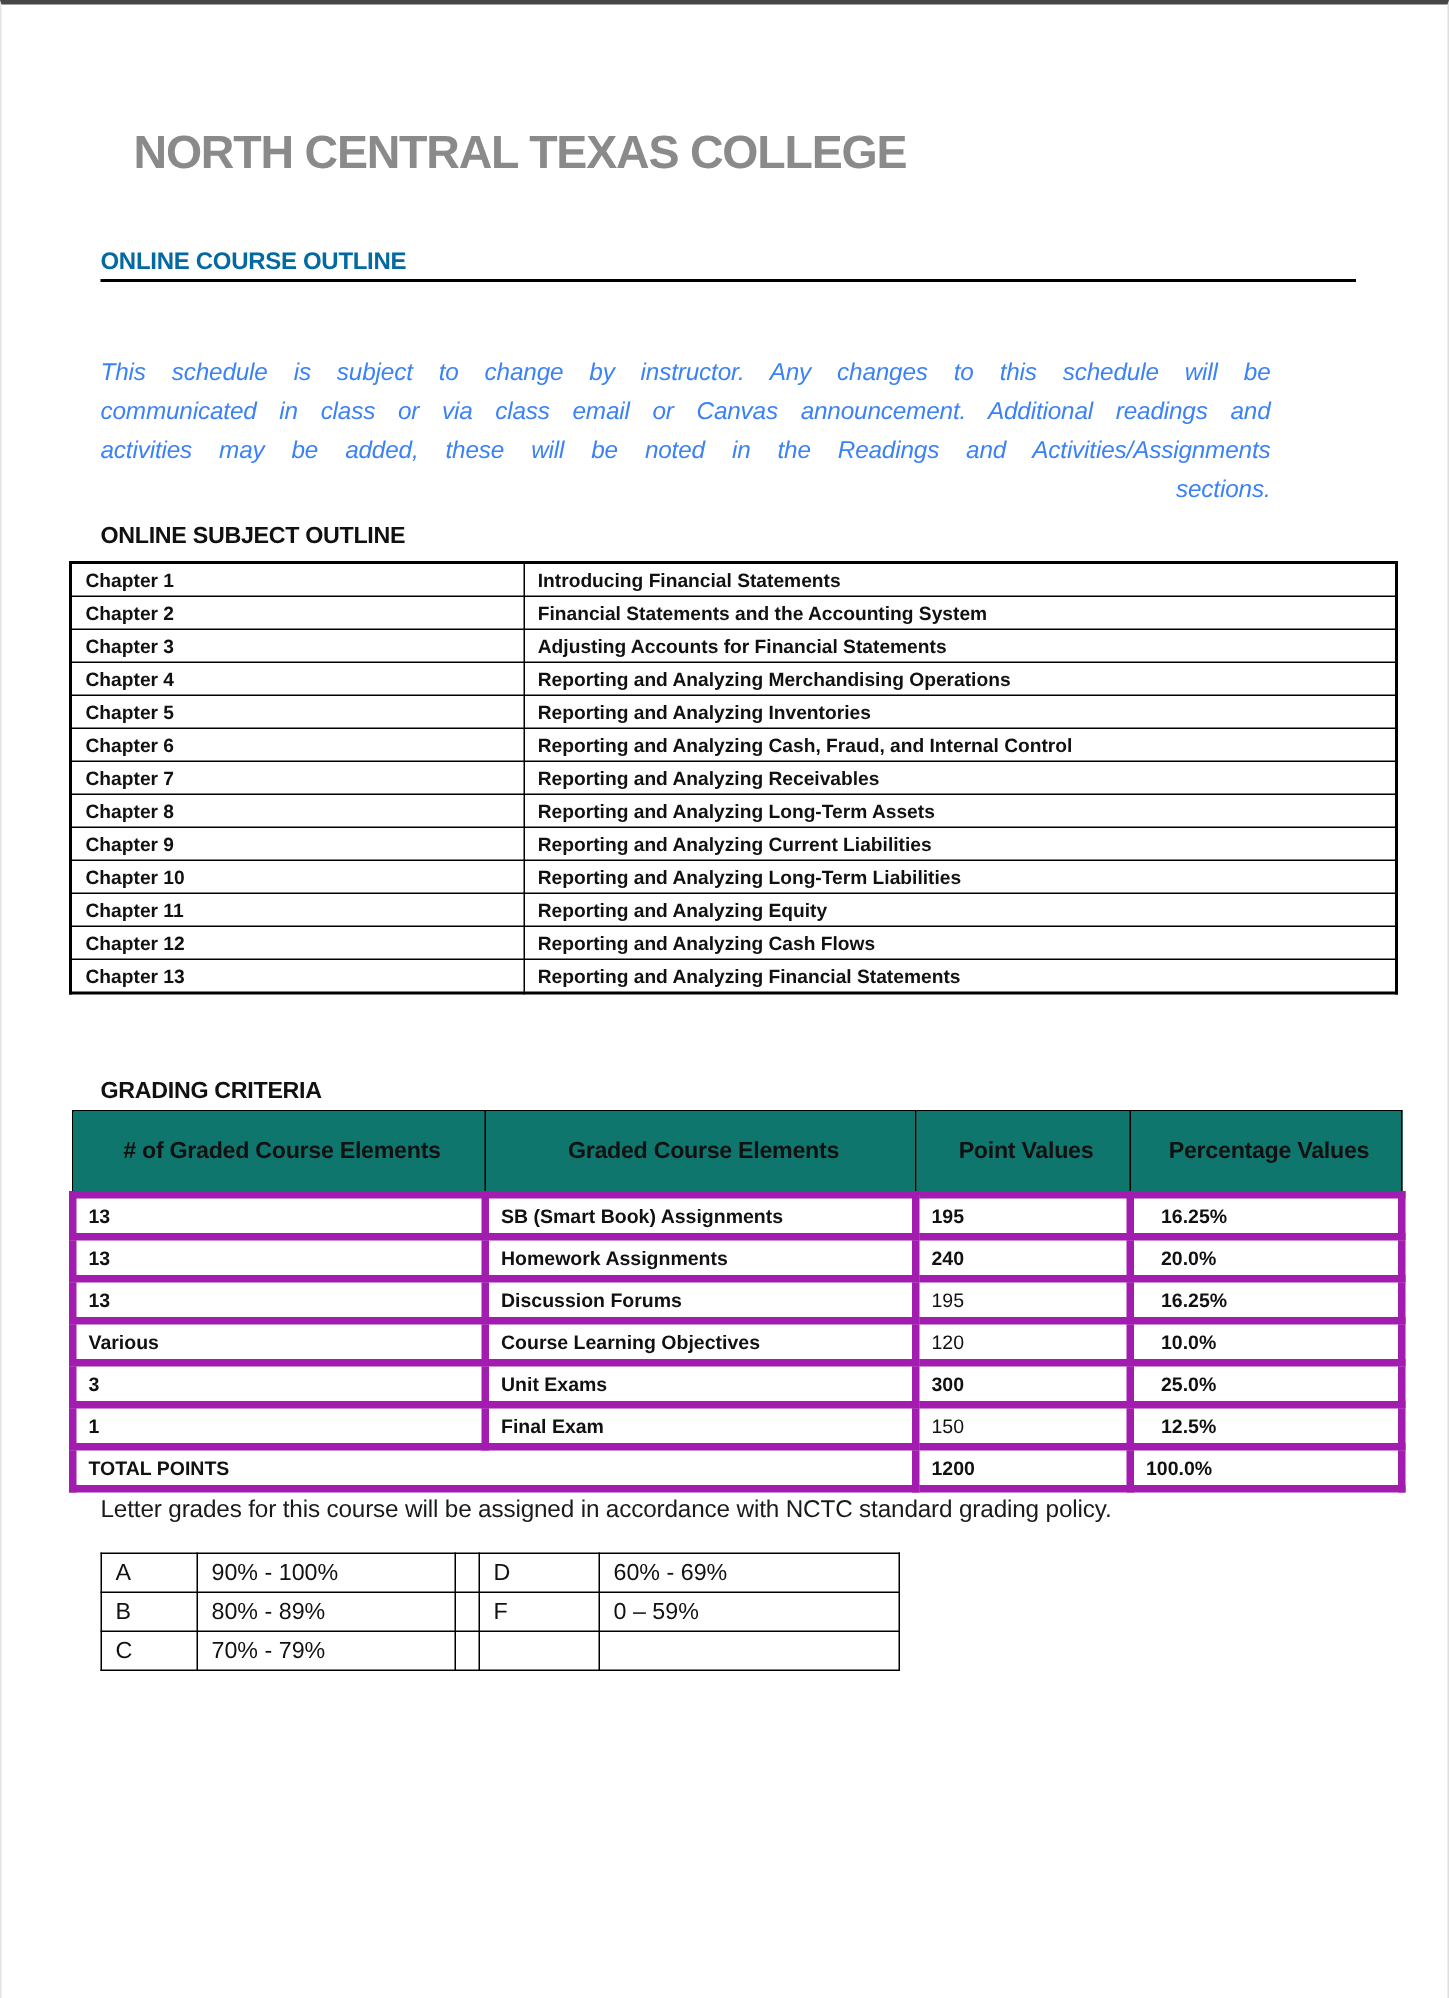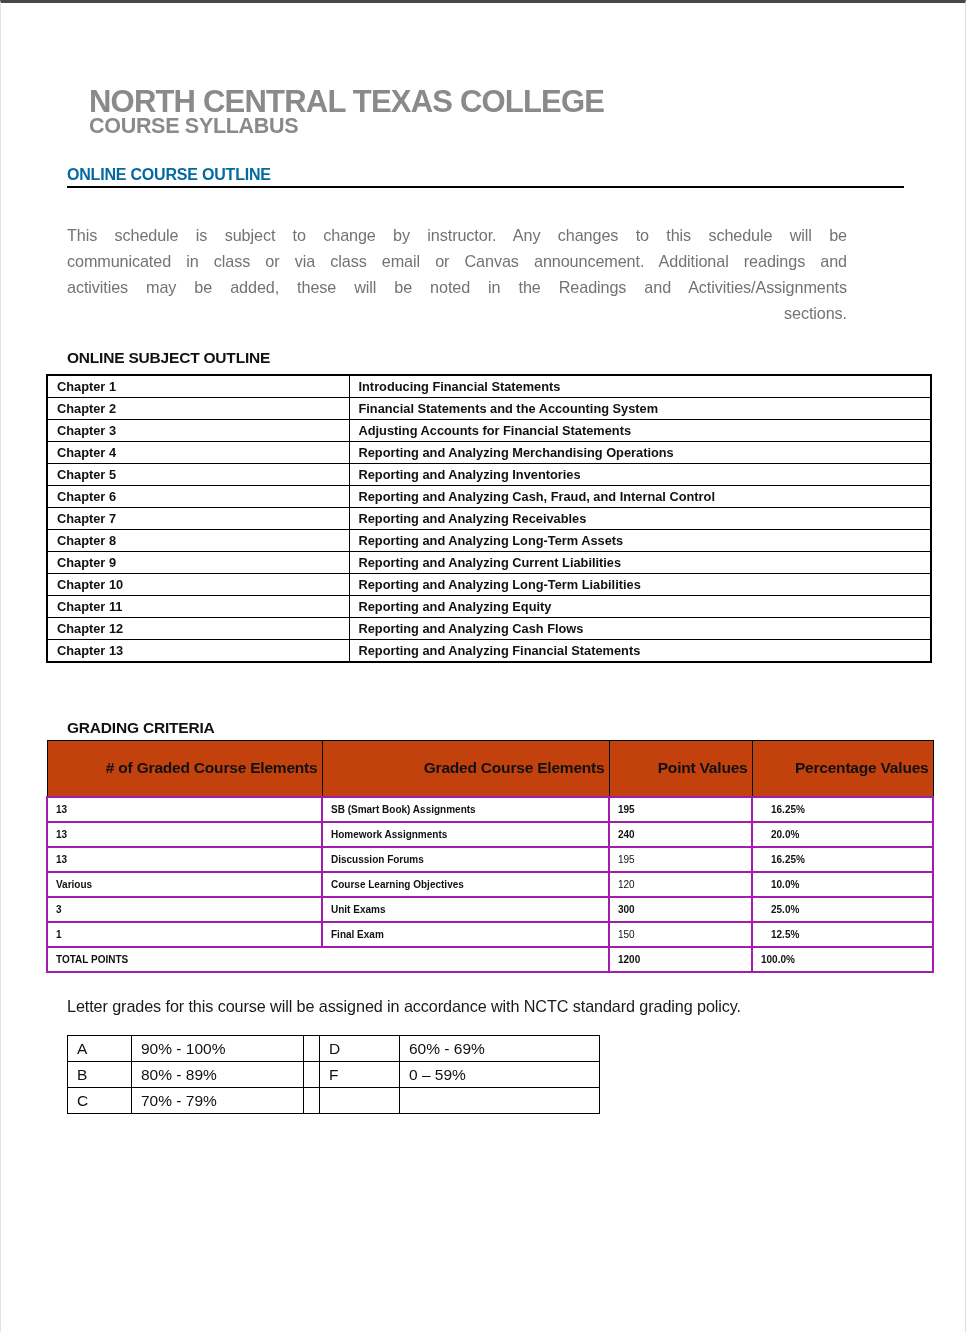--- a/index.html
+++ b/index.html
@@ -29,23 +29,24 @@
   }
 
   .outline-heading {
     position: absolute; left: 66px; top: 163px; width: 837px;
     font-size: 16px; font-weight: bold; color: #0369a1;
     padding-bottom: 2px; border-bottom: 2px solid #000;
     letter-spacing: -0.2px;
   }
 
   .intro {
-    position: absolute; left: 66px; top: 219px; width: 780px;
-    font-size: 16.2px; line-height: 26px; color: #737373;
+    position: absolute; left: 66px; top: 232px; width: 780px;
+    font-size: 16.2px; line-height: 26px; color: #3b82f6;
     letter-spacing: -0.1px;
+    font-style: italic;
   }
   .jline { text-align: justify; text-align-last: justify; }
   .lastline { text-align: right; }
 
   .section-heading {
     position: absolute; font-size: 15.5px; font-weight: bold;
     color: #111; letter-spacing: -0.2px; white-space: nowrap;
   }
   .subject-heading { left: 66px; top: 346px; }
   .grading-heading { left: 66px; top: 716px; }
@@ -62,29 +63,29 @@
     padding: 3px 4px 2px 9px;
     white-space: nowrap; overflow: hidden;
   }
   .chapter-table col.c1 { width: 302px; }
 
   .grading-table {
     position: absolute; left: 45px; top: 737px; width: 886px;
     border: 1px solid #000;
   }
   .grading-table th {
-    background: #c2410c;
-    border: 1px solid #000;
-    font-size: 15.5px; font-weight: bold; text-align: right;
+    background: #0f766e;
+    border: 1px solid #000;
+    font-size: 15.5px; font-weight: bold; text-align: center;
     height: 56px; vertical-align: middle;
     padding: 2px 4px 2px 8px; letter-spacing: -0.2px;
   }
   .grading-table td {
-    border: 2px solid #a21caf;
-    font-size: 10px; line-height: 17px;
+    border: 5px solid #a21caf;
+    font-size: 13px; line-height: 17px;
     padding: 3px 4px 3px 8px;
     white-space: nowrap; overflow: hidden;
   }
   .grading-table col.g1 { width: 275px; }
   .grading-table col.g2 { width: 287px; }
   .grading-table col.g3 { width: 143px; }
   .grading-table col.g4 { width: 181px; }
   .grading-table td.pct { padding-left: 18px; }
   .b { font-weight: bold; }
   .r { font-weight: normal; }
@@ -111,21 +112,20 @@
   .grade-scale col.s4 { width: 80px; }
   .grade-scale col.s5 { width: 200px; }
   .grade-scale td.spacer { padding: 0; }
 </style>
 </head>
 <body>
 
 <div class="page">
 
   <div class="doc-title">NORTH CENTRAL TEXAS COLLEGE</div>
-  <div class="doc-subtitle">COURSE SYLLABUS</div>
 
   <div class="outline-heading">ONLINE COURSE OUTLINE</div>
 
   <div class="intro">
     <div class="jline">This schedule is subject to change by instructor. Any changes to this schedule will be</div>
     <div class="jline">communicated in class or via class email or Canvas announcement. Additional readings and</div>
     <div class="jline">activities may be added, these will be noted in the Readings and Activities/Assignments</div>
     <div class="lastline">sections.</div>
   </div>
 

